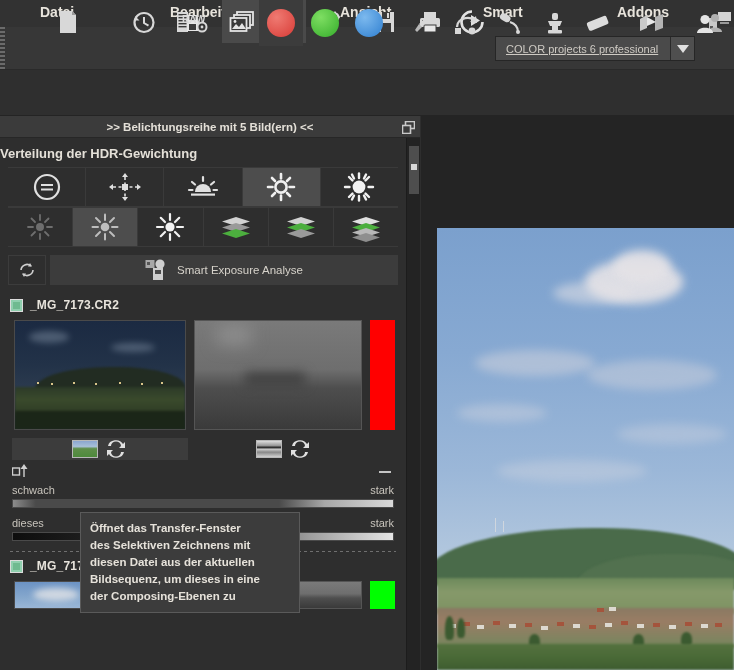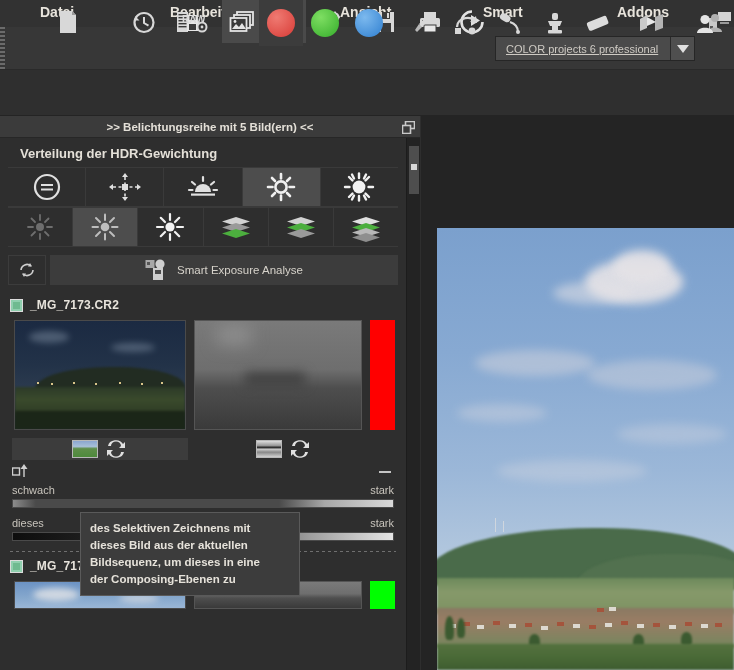--- a/index.html
+++ b/index.html
@@ -78,21 +78,21 @@
     background: #232323; border-left: 1px solid #1c1c1c;
   }
   .scroll-thumb {
     position: absolute; top: 8px; left: 2px; width: 10px; height: 48px;
     background: #4e4e4e;
   }
   .scroll-dot { position: absolute; top: 26px; left: 4px; width: 6px; height: 6px; background: #d8d8d8; }
 
   .section-title {
     font-size: 13px; font-weight: bold; color: #e4e0d8;
-    padding: 8px 0 6px 20px;
+    padding: 8px 0 6px 0;
   }
   .icon-cell {
     flex: 1; display: flex; align-items: center; justify-content: center;
     border-right: 1px solid #3a3a3a; background: #2e2e2e;
   }
   .icon-cell:last-child { border-right: none; }
   .icon-cell.selected { background: #4d4d4d; }
   .icon-row-wrap { border-top: 1px solid #3a3a3a; border-bottom: 1px solid #3a3a3a; margin: 0 8px; }
   .icon-row-inner { display: flex; height: 38px; }
 
@@ -692,22 +692,23 @@
     </div>
 
   </div>
 
   <div class="panel-scroll">
     <div class="scroll-thumb"></div>
     <div class="scroll-dot"></div>
   </div>
 
   <div class="tooltip">
+    <p>Öffnet das Transfer-Fenster</p>
     <p>des Selektiven Zeichnens mit</p>
-    <p>dieses Bild aus der aktuellen</p>
+    <p>diesen Datei aus der aktuellen</p>
     <p>Bildsequenz, um dieses in eine</p>
     <p>der Composing-Ebenen zu</p>
   </div>
 
   <div class="preview-area">
     <div class="preview-img">
       <div class="sky"></div>
 
       <div class="cloud" style="left:148px;top:32px;width:98px;height:44px"></div>
       <div class="cloud" style="left:176px;top:22px;width:58px;height:34px"></div>

